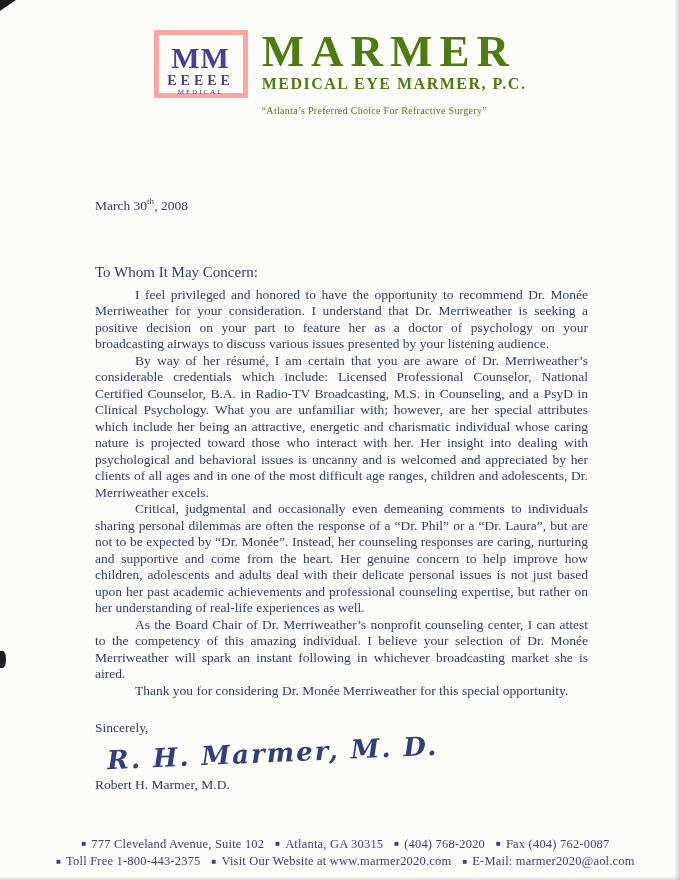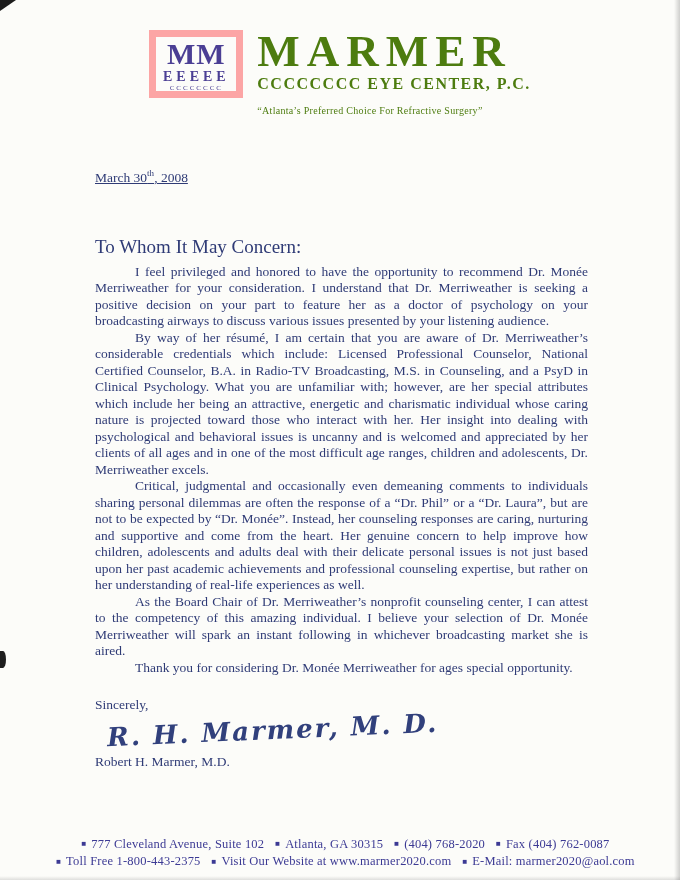--- a/index.html
+++ b/index.html
@@ -11,39 +11,39 @@
     overflow: hidden;
     font-family: "Liberation Serif", serif;
     color: #2f3b76;
   }
   
   .letterhead {
     display: flex; justify-content: center; align-items: flex-start;
     gap: 14px; padding-top: 30px;
   }
   .logo-box {
-    border: 7px solid #fca5a5;
+    border: 5px solid #fca5a5;
     width: 94px; height: 68px;
     text-align: center; color: #4b3f94;
-    padding-top: 1px; flex: 0 0 auto;
+    padding-top: 7px; flex: 0 0 auto;
   }
   .logo-mm { font-size: 30px; font-weight: bold; line-height: 32px; letter-spacing: 1px; }
   .logo-e  { font-size: 14px; font-weight: bold; letter-spacing: 4px; line-height: 13px; }
   .logo-c  { font-size: 7px; letter-spacing: 2px; line-height: 10px; }
   .clinic { text-align: left; color: #4d7c0f; }
   .clinic-name {
     font-size: 45px; line-height: 42px; font-weight: bold; letter-spacing: 7px;
   }
   .clinic-subtitle { font-size: 16px; font-weight: bold; letter-spacing: 1.5px; margin-top: 3px; }
   .clinic-tagline  { font-size: 10px; margin-top: 12px; letter-spacing: 0.3px; }
   
   .letter-content { padding: 0 92px 0 95px; }
-  .date-line  { margin-top: 52px; font-size: 13.5px; text-decoration: underline; }
+  .date-line  { margin-top: 80px; font-size: 13.5px; }
   .date-line sup { font-size: 9px; }
-  .salutation { margin-top: 50px; font-size: 19px; }
+  .salutation { margin-top: 50px; font-size: 15px; }
   .body {
     margin-top: 6px; font-size: 13.5px; line-height: 16.5px;
     text-align: justify;
   }
   .para { text-indent: 40px; }
   .closing { margin-top: 21px; font-size: 13.5px; }
   .signature {
     margin-top: 2px; margin-left: 12px;
     font-family: "DejaVu Serif", serif; font-style: italic; font-weight: bold;
     font-size: 26px; letter-spacing: 2px; color: #31407c;
@@ -81,40 +81,40 @@
 </style>
 </head>
 <body>
 
 <div class="page">
 
   <div class="letterhead">
     <div class="logo-box">
       <div class="logo-mm">MM</div>
       <div class="logo-e">EEEEE</div>
-      <div class="logo-c">CCCCCCCC</div>
+      <div class="logo-c">MEDICAL</div>
     </div>
     <div class="clinic">
       <div class="clinic-name">MARMER</div>
-      <div class="clinic-subtitle">CCCCCCCC EYE CENTER, P.C.</div>
+      <div class="clinic-subtitle">MEDICAL EYE MARMER, P.C.</div>
       <div class="clinic-tagline">“Atlanta’s Preferred Choice For Refractive Surgery”</div>
     </div>
   </div>
 
   <div class="letter-content">
     <div class="date-line"><span>March 30</span><sup>th</sup><span>, 2008</span></div>
 
     <div class="salutation">To Whom It May Concern:</div>
 
     <div class="body">
         <p class="para">I feel privileged and honored to have the opportunity to recommend Dr. Monée Merriweather for your consideration.  I understand that Dr. Merriweather is seeking a positive decision on your part to feature her as a doctor of psychology on your broadcasting airways to discuss various issues presented by your listening audience.</p>
         <p class="para">By way of her résumé, I am certain that you are aware of Dr. Merriweather’s considerable credentials which include:  Licensed Professional Counselor, National Certified Counselor, B.A. in Radio-TV Broadcasting, M.S. in Counseling, and a PsyD in Clinical Psychology.  What you are unfamiliar with; however, are her special attributes which include her being an attractive, energetic and charismatic individual whose caring nature is projected toward those who interact with her.  Her insight into dealing with psychological and behavioral issues is uncanny and is welcomed and appreciated by her clients of all ages and in one of the most difficult age ranges, children and adolescents, Dr. Merriweather excels.</p>
         <p class="para">Critical, judgmental and occasionally even demeaning comments to individuals sharing personal dilemmas are often the response of a “Dr. Phil” or a “Dr. Laura”, but are not to be expected by “Dr. Monée”.  Instead, her counseling responses are caring, nurturing and supportive and come from the heart.  Her genuine concern to help improve how children, adolescents and adults deal with their delicate personal issues is not just based upon her past academic achievements and professional counseling expertise, but rather on her understanding of real-life experiences as well.</p>
         <p class="para">As the Board Chair of Dr. Merriweather’s nonprofit counseling center, I can attest to the competency of this amazing individual.  I believe your selection of Dr. Monée Merriweather will spark an instant following in whichever broadcasting market she is aired.</p>
-        <p class="para">Thank you for considering Dr. Monée Merriweather for ages special opportunity.</p>
+        <p class="para">Thank you for considering Dr. Monée Merriweather for this special opportunity.</p>
       </div>
 
     <div class="closing">Sincerely,</div>
     <div class="signature">R. H. Marmer, M. D.</div>
     <div class="signer">Robert H. Marmer, M.D.</div>
   </div>
 
   <div class="footer">
     <div class="footer-line"><span class="bullet">■</span><span class="footer-item">777 Cleveland Avenue, Suite 102</span><span class="bullet">■</span><span class="footer-item">Atlanta, GA 30315</span><span class="bullet">■</span><span class="footer-item">(404) 768-2020</span><span class="bullet">■</span><span class="footer-item">Fax (404) 762-0087</span></div>
     <div class="footer-line"><span class="bullet">■</span><span class="footer-item">Toll Free 1-800-443-2375</span><span class="bullet">■</span><span class="footer-item">Visit Our Website at www.marmer2020.com</span><span class="bullet">■</span><span class="footer-item">E-Mail: marmer2020@aol.com</span></div>

